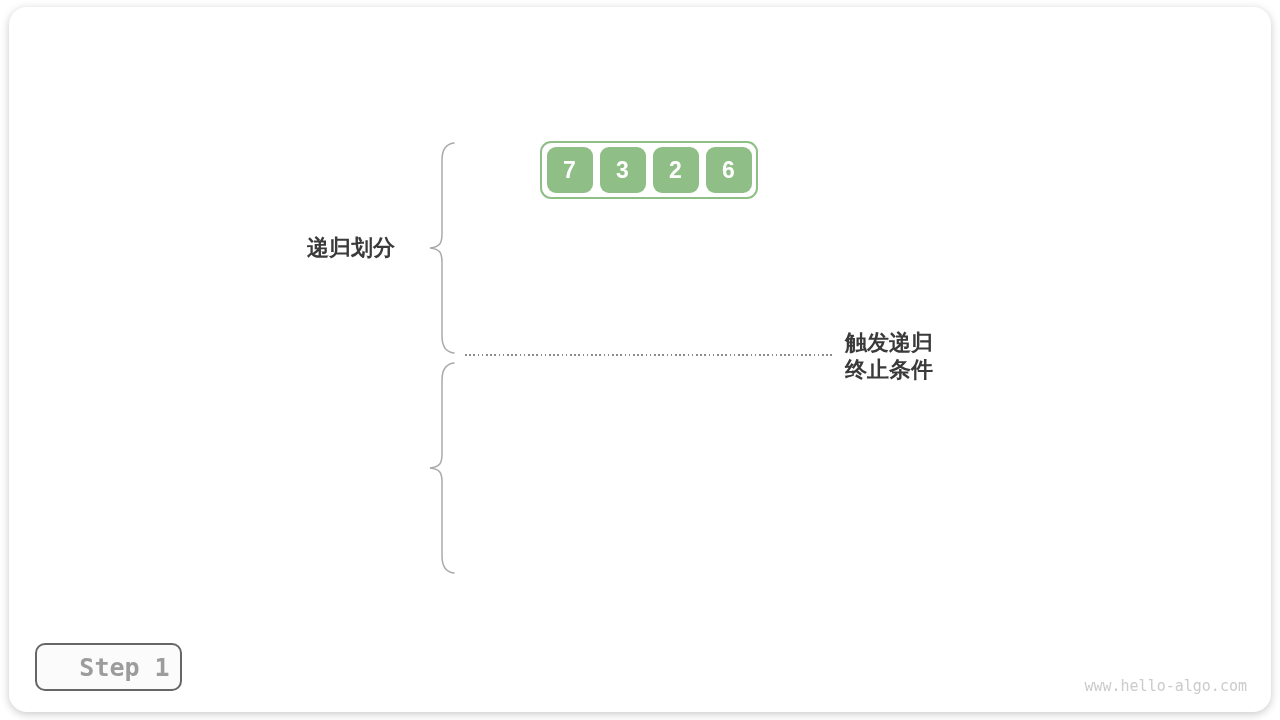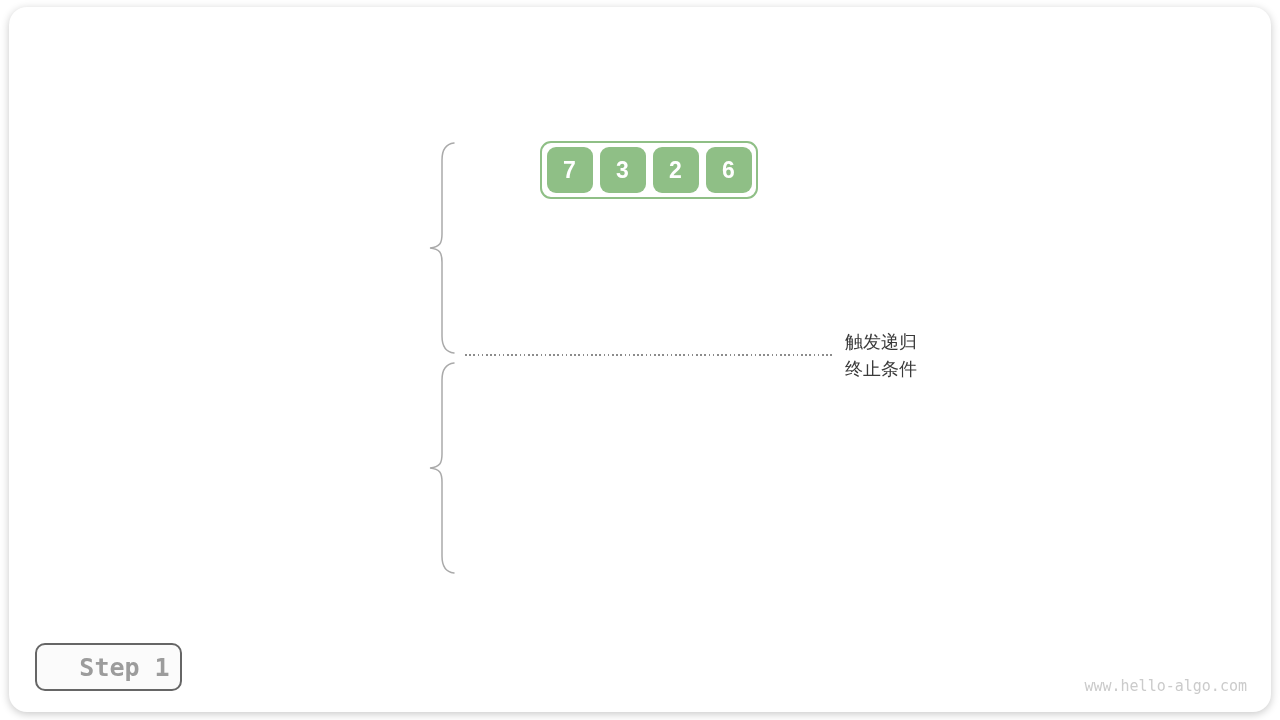--- a/index.html
+++ b/index.html
@@ -79,22 +79,22 @@
     height: 2px;
     background-image: repeating-linear-gradient(
       to right, #8c8c8c 0px, #8c8c8c 1.6px, transparent 1.6px, transparent 4.2px);
   }
 
   
   #terminate-label {
     left: 845px;
     top: 329px;
     width: 130px;
-    font-size: 18px;
-    font-weight: normal;
+    font-size: 22px;
+    font-weight: bold;
     color: #3a3a3a;
     line-height: 27px;
     text-align: left;
   }
 
   
   #step-badge {
     left: 35px;
     top: 643px;
     width: 147px;
@@ -132,20 +132,21 @@
   <svg id="top-brace" class="abs brace" viewBox="0 0 26 212">
     <path d="M 25,1 C 16,2 13,8 13,18 L 13,92 C 13,101 11,105 1,106
              C 11,107 13,111 13,120 L 13,194 C 13,204 16,210 25,211" fill="none" stroke="#aaaaaa" stroke-width="1.5" stroke-linecap="round"></path>
   </svg>
 
   <svg id="bottom-brace" class="abs brace" viewBox="0 0 26 212">
     <path d="M 25,1 C 16,2 13,8 13,18 L 13,92 C 13,101 11,105 1,106
              C 11,107 13,111 13,120 L 13,194 C 13,204 16,210 25,211" fill="none" stroke="#aaaaaa" stroke-width="1.5" stroke-linecap="round"></path>
   </svg>
 
+  <div id="label-divide" class="abs side-label">递归划分</div>
 
   <div id="array-container" class="abs">
     <div class="array-cell">7</div>
     <div class="array-cell">3</div>
     <div class="array-cell">2</div>
     <div class="array-cell">6</div>
   </div>
 
   <div id="dotted-line" class="abs"></div>
 

